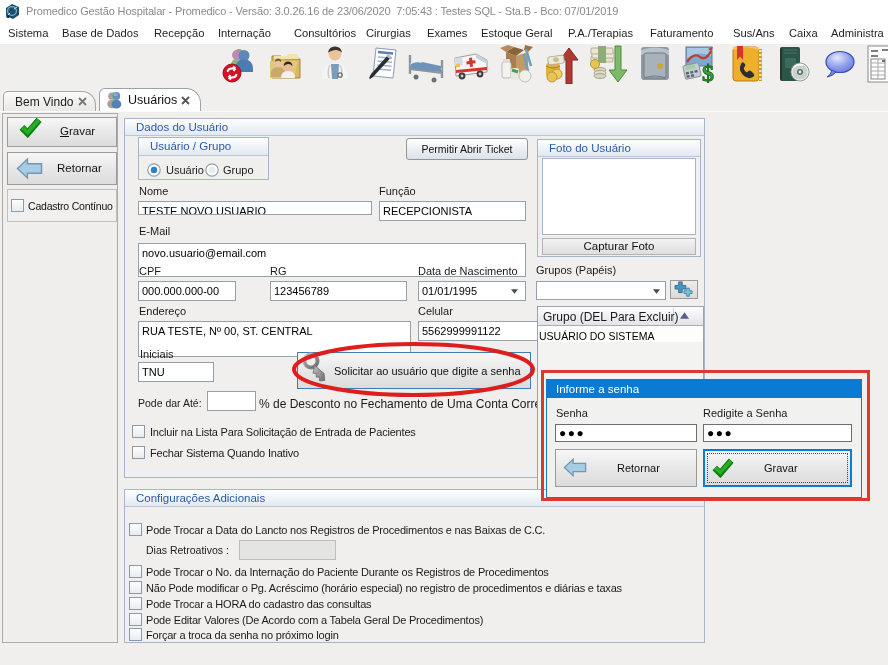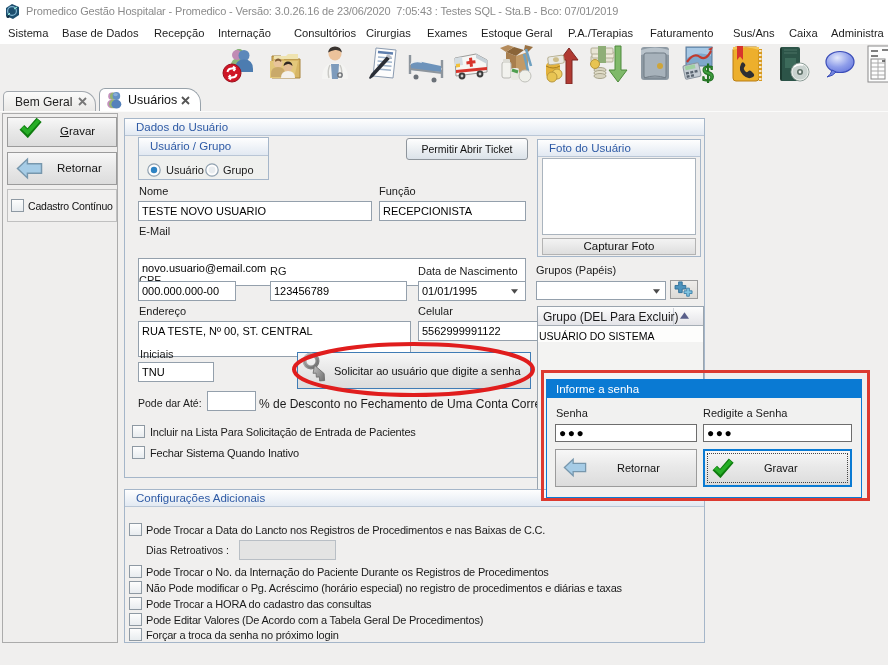--- a/index.html
+++ b/index.html
@@ -203,21 +203,21 @@
 <svg class="ab" style="left:866px;top:44px" width="22" height="40" viewBox="0 0 22 40">
 <rect x="2" y="2" width="34" height="36" fill="#fdfdfd" stroke="#8a8a8a"></rect>
 <path d="M5 7 L12 7 M16 6 L30 6 M5 12 L12 12" stroke="#555" stroke-width="1.6"></path>
 <rect x="5" y="15" width="14" height="20" fill="none" stroke="#888"></rect>
 <path d="M5 19 L19 19 M5 23 L19 23 M5 27 L19 27 M5 31 L19 31 M12 15 L12 35" stroke="#aaa" stroke-width="1"></path>
 <path d="M16 17 L19 17" stroke="#555" stroke-width="1.6"></path>
 </svg>
 
 <div class="ab" style="left:0;top:88px;width:888px;height:23px;background:#f0efee"></div>
 <div class="ab" style="left:3px;top:91px;width:93px;height:20px;background:linear-gradient(#fbfbfa,#e9e8e6);border:1px solid #a2a8ae;border-bottom:none;border-radius:5px 14px 0 0"></div>
-<div class="ab" style="left:15px;top:95px;font-size:12px;color:#222">Bem Geral</div>
+<div class="ab" style="left:15px;top:95px;font-size:12px;color:#222">Bem Vindo</div>
 <svg class="ab" style="left:77px;top:96px" width="11" height="11" viewBox="0 0 11 11">
     <path d="M2 2 L9 9 M9 2 L2 9 M5.5 4 L5.5 7" stroke="#777" stroke-width="1.8"></path>
   </svg>
 <div class="ab" style="left:99px;top:88px;width:102px;height:24px;background:#fff;border:1px solid #98a2aa;border-bottom:none;border-radius:6px 15px 0 0"></div>
 <svg class="ab" style="left:106px;top:90px" width="18" height="19" viewBox="0 0 18 19">
 <ellipse cx="5.6" cy="6.2" rx="3.4" ry="3.6" fill="#c490bc"></ellipse>
     <ellipse cx="5.6" cy="14" rx="4.4" ry="4.2" fill="#c490bc"></ellipse>
 <ellipse cx="7.4" cy="6.2" rx="3.4" ry="3.6" fill="#93b472"></ellipse>
     <ellipse cx="7.4" cy="14" rx="4.4" ry="4.2" fill="#93b472"></ellipse>
 <ellipse cx="10.4" cy="6" rx="3.8" ry="4" fill="#6490c4"></ellipse>
@@ -262,26 +262,26 @@
 <div class="lbl" style="left:166px;top:164px">Usuário</div>
 <svg class="ab" style="left:205px;top:163px" width="14" height="14" viewBox="0 0 14 14">
     <circle cx="7" cy="7" r="6.2" fill="#fdfdfd" stroke="#8fa0af" stroke-width="1.2"></circle>
     <circle cx="7" cy="7" r="3.4" fill="#e8ecef"></circle>
   </svg>
 <div class="lbl" style="left:223px;top:164px">Grupo</div>
 
 <div class="btn" style="left:406px;top:138px;width:122px;height:22px;line-height:20px;font-size:10.5px;border:1px solid #8e959c;border-radius:3px;background:linear-gradient(#fefefe,#eef1f4 45%,#dbe2e9)">Permitir Abrir Ticket</div>
 
 <div class="lbl" style="left:139px;top:185px">Nome</div>
-<div class="inp" style="left:138px;top:201px;width:234px;height:20px;line-height:18px">TESTE NOVO USUARIO</div>
+<div class="inp" style="left:138px;top:201px;width:234px;height:14px;line-height:18px">TESTE NOVO USUARIO</div>
 <div class="lbl" style="left:379px;top:185px">Função</div>
 <div class="inp" style="left:379px;top:201px;width:147px;height:20px;line-height:18px">RECEPCIONISTA</div>
 <div class="lbl" style="left:139px;top:225px">E-Mail</div>
-<div class="inp" style="left:138px;top:258px;width:388px;height:28px;line-height:18px">novo.usuario@email.com</div>
-<div class="lbl" style="left:139px;top:274px">CPF</div>
+<div class="inp" style="left:138px;top:243px;width:388px;height:34px;line-height:18px">novo.usuario@email.com</div>
+<div class="lbl" style="left:139px;top:265px">CPF</div>
 <div class="inp" style="left:138px;top:281px;width:98px;height:20px;line-height:18px">000.000.000-00</div>
 <div class="lbl" style="left:270px;top:265px">RG</div>
 <div class="inp" style="left:270px;top:281px;width:137px;height:20px;line-height:18px">123456789</div>
 <div class="lbl" style="left:418px;top:265px">Data de Nascimento</div>
 <div class="inp" style="left:418px;top:281px;width:108px;height:20px;line-height:18px">01/01/1995</div>
 <svg class="ab" style="left:511px;top:289px" width="7" height="5" viewBox="0 0 9 6">
     <path d="M0 0 L9 0 L4.5 6 Z" fill="#4a4a4a"></path>
   </svg>
 <div class="lbl" style="left:139px;top:305px">Endereço</div>
 <div class="inp" style="left:138px;top:321px;width:273px;height:36px;line-height:18px">RUA TESTE, Nº 00, ST. CENTRAL</div>

